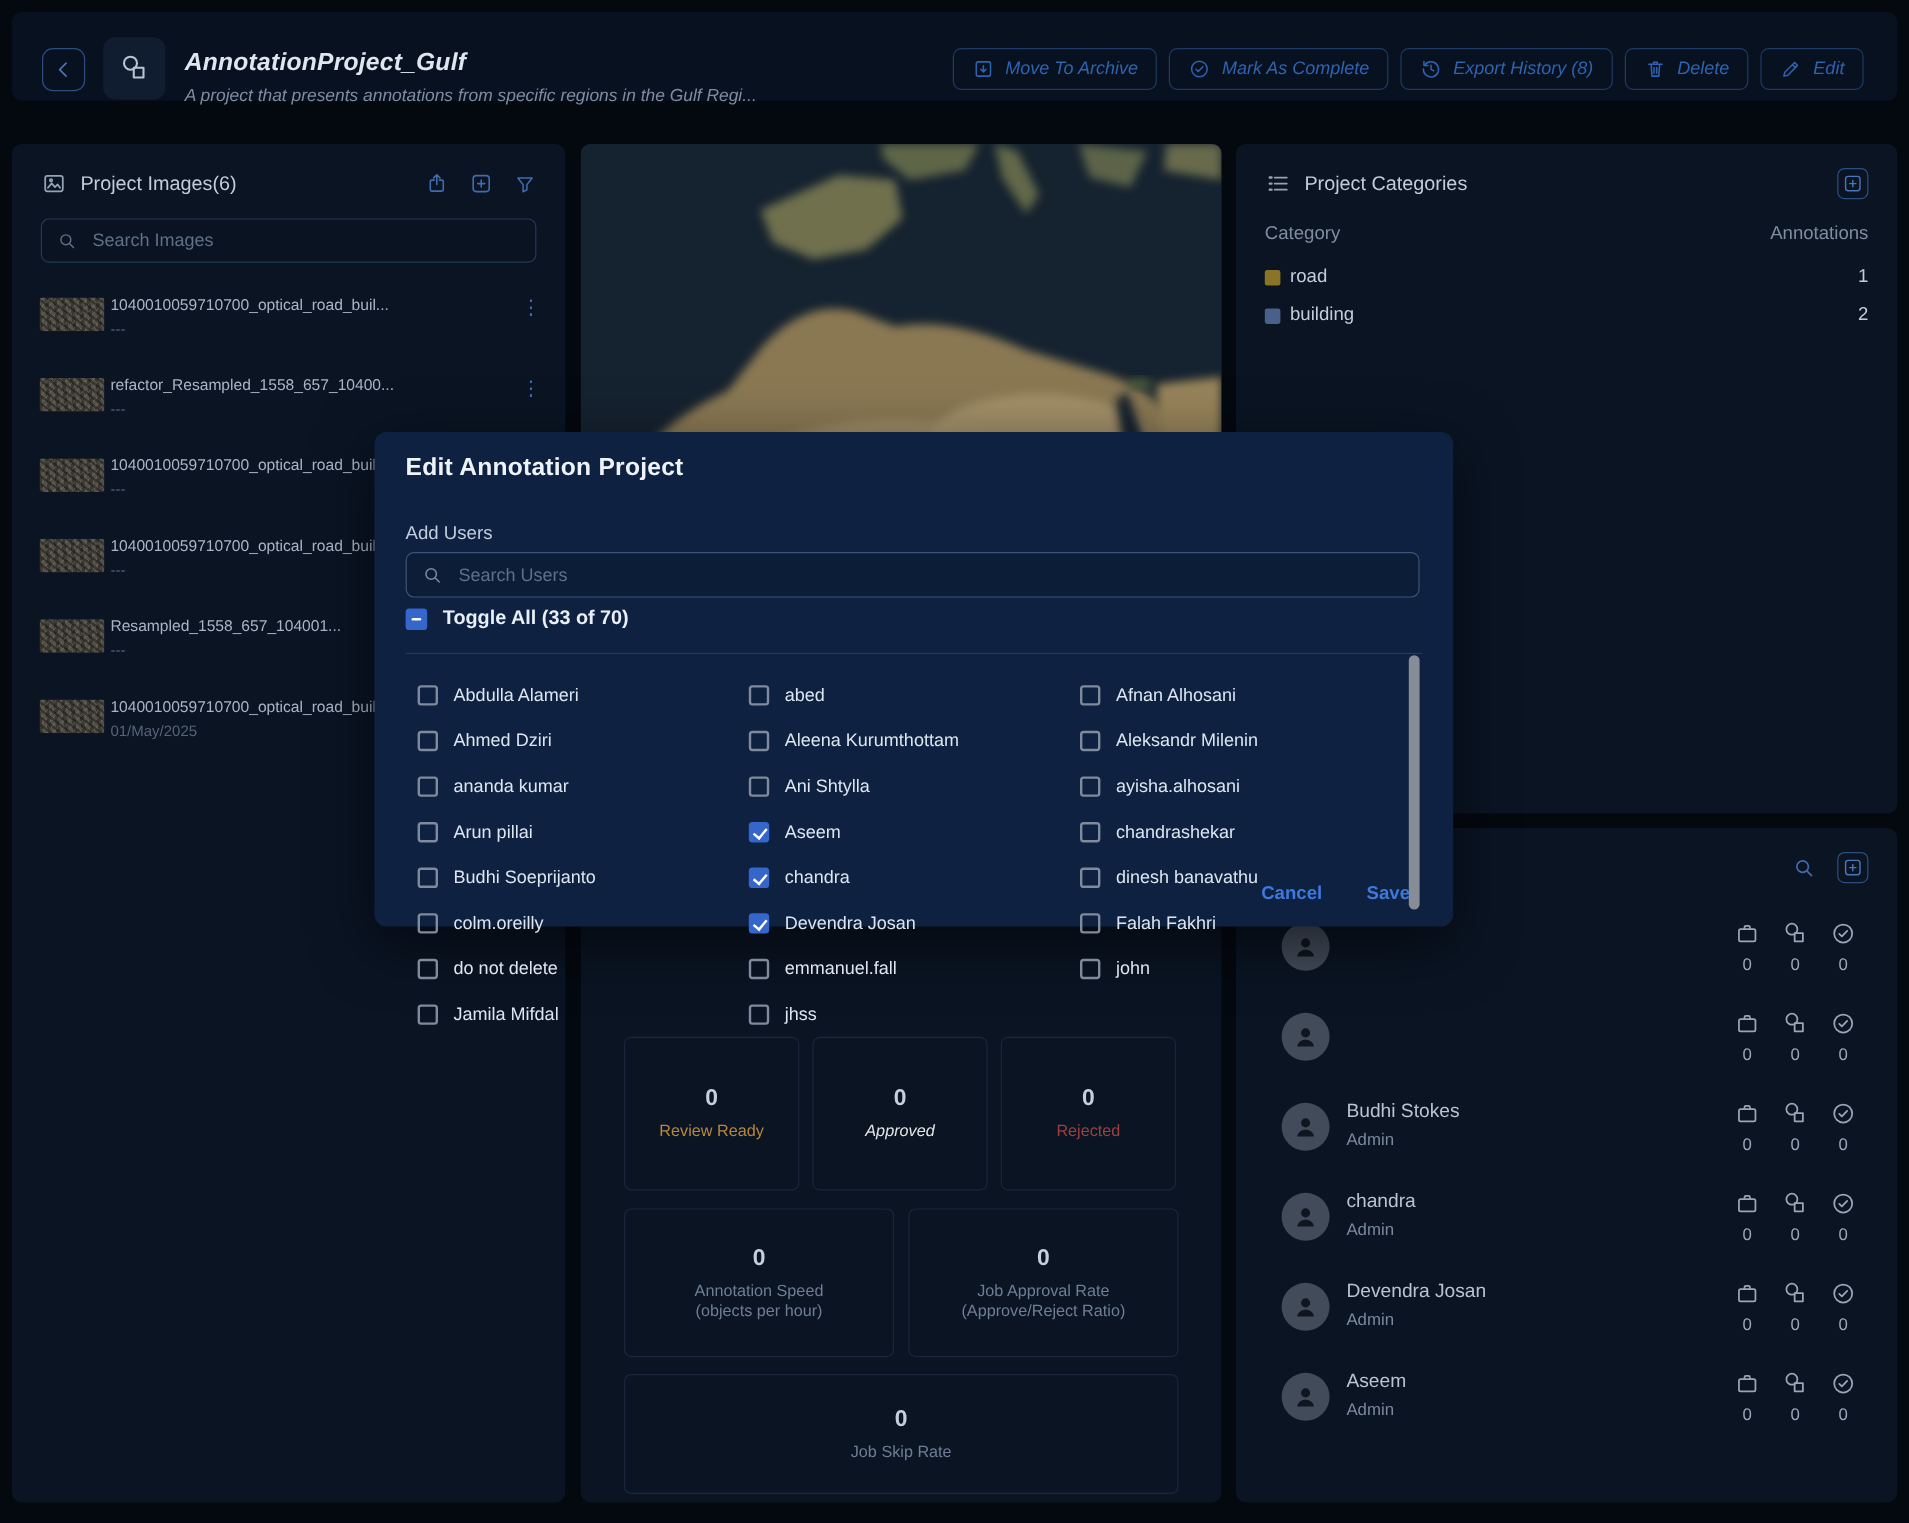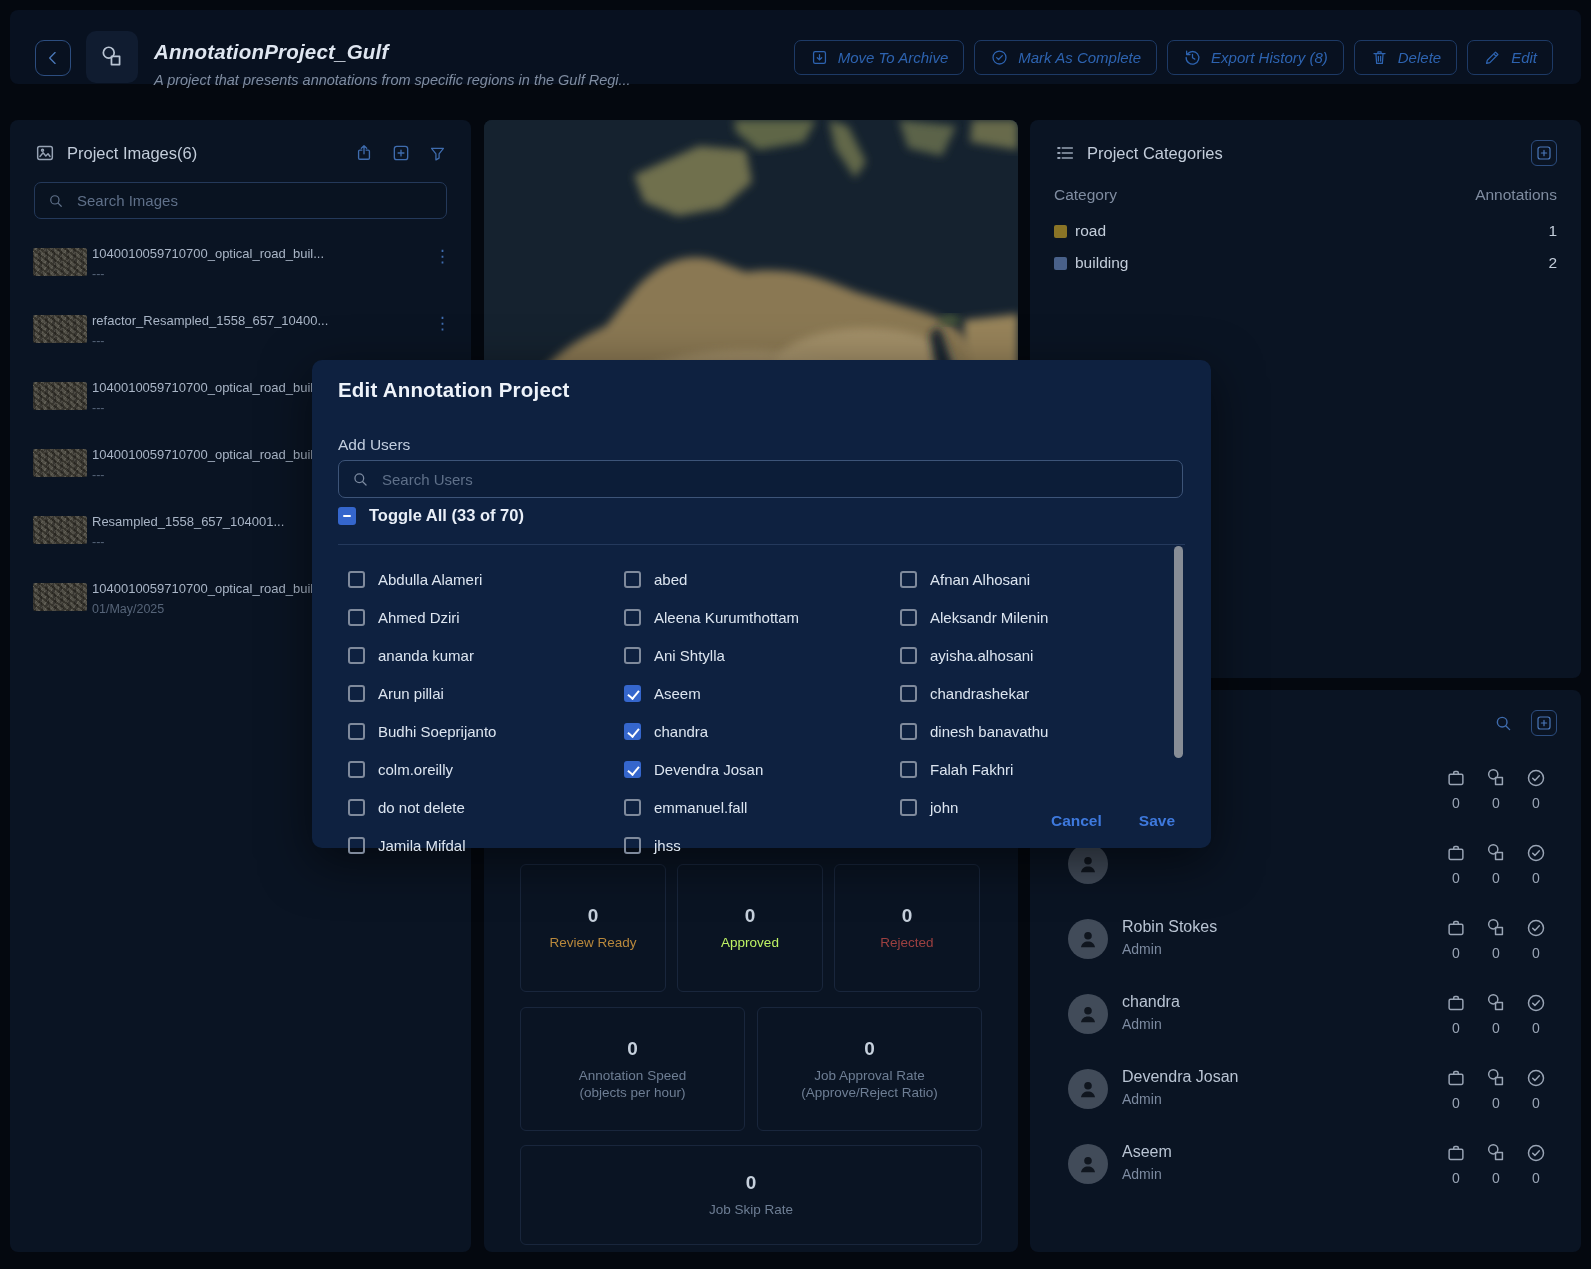--- a/index.html
+++ b/index.html
@@ -73,21 +73,21 @@
   .user-row{position:absolute;left:0;width:551px;height:46px;}
   .avatar{position:absolute;left:38px;top:2px;width:40px;height:40px;border-radius:50%;background:#414b59;
     display:flex;align-items:center;justify-content:center;color:#10161f;overflow:hidden;}
   .u-name{position:absolute;left:92px;top:1px;font-size:16px;color:#b9c4d3;}
   .u-role{position:absolute;left:92px;top:24px;font-size:14px;color:#7c8aa0;}
   .u-stats{position:absolute;left:406px;top:0;display:flex;}
   .u-stat{width:40px;display:flex;flex-direction:column;align-items:center;color:#9aa5b5;}
   .u-stat .cnt{font-size:14px;color:#9aa5b5;margin-top:6px;}
 
   
-  #modal{position:absolute;left:312px;top:360px;width:899px;height:488px;background:#0e2140;border-radius:10px;
+  #modal{position:absolute;left:312px;top:360px;width:899px;height:412px;background:#0e2140;border-radius:10px;
     box-shadow:0 14px 50px rgba(0,0,0,.55);z-index:50;padding-left:37px;}
   #modal-title{position:absolute;left:26px;top:18px;font-size:20.5px;font-weight:bold;color:#eef3fa;letter-spacing:.2px;}
   #add-users-label{position:absolute;left:26px;top:76px;font-size:15.5px;color:#c2cedf;}
   #user-search{left:26px;top:100px;width:845px;height:38px;border-color:#3d5478;background:rgba(9,22,44,.35);color:#7c8aa0;}
   #toggle-all{position:absolute;left:26px;top:146px;display:flex;align-items:center;gap:13px;cursor:pointer;}
   #toggle-all .t-label{font-size:16.5px;font-weight:600;color:#e9eff8;}
   #modal-divider{position:absolute;left:26px;right:26px;top:184px;height:1px;background:#24395c;}
   #user-grid{position:absolute;left:36px;top:190px;width:828px;height:304px;display:grid;
     grid-template-columns:276px 276px 276px;grid-template-rows:repeat(8,38px);grid-auto-flow:column;}
   .mu{display:flex;align-items:flex-end;gap:13px;cursor:pointer;}
@@ -342,21 +342,21 @@
     </div>
   </div>
 
   <div id="stats-panel" class="panel">
     <div class="stat-card" style="left:36px;top:164px;width:146px;height:128px">
       <div class="stat-val">0</div>
       <div class="stat-label" style="color: rgb(184, 136, 60);">Review Ready</div>
     </div>
     <div class="stat-card" style="left:193px;top:164px;width:146px;height:128px">
       <div class="stat-val">0</div>
-      <div class="stat-label" style="color: #bef264;">Approved</div>
+      <div class="stat-label" style="color: #e5e5e5; font-style: italic;">Approved</div>
     </div>
     <div class="stat-card" style="left:350px;top:164px;width:146px;height:128px">
       <div class="stat-val">0</div>
       <div class="stat-label" style="color: rgb(156, 64, 64);">Rejected</div>
     </div>
     <div class="stat-card" style="left:36px;top:307px;width:225px;height:124px">
       <div class="stat-val">0</div>
       <div class="stat-label">
         <div>Annotation Speed</div>
         <div>(objects per hour)</div>
@@ -450,21 +450,21 @@
             <span class="cnt">0</span>
           </span>
       </span>
     </div>
     <div class="user-row" style="top:227px">
       <span class="avatar">
           <svg class="ic" width="26" height="26">
             <use href="#i-person"></use>
           </svg>
         </span>
-      <span class="u-name">Robin Stokes</span>
+      <span class="u-name">Budhi Stokes</span>
       <span class="u-role">Admin</span>
       <span class="u-stats">
         <span class="u-stat">
             <svg class="ic" width="22" height="22">
               <use href="#i-briefcase"></use>
             </svg>
             <span class="cnt">0</span>
           </span>
         <span class="u-stat">
             <svg class="ic" width="22" height="22">

